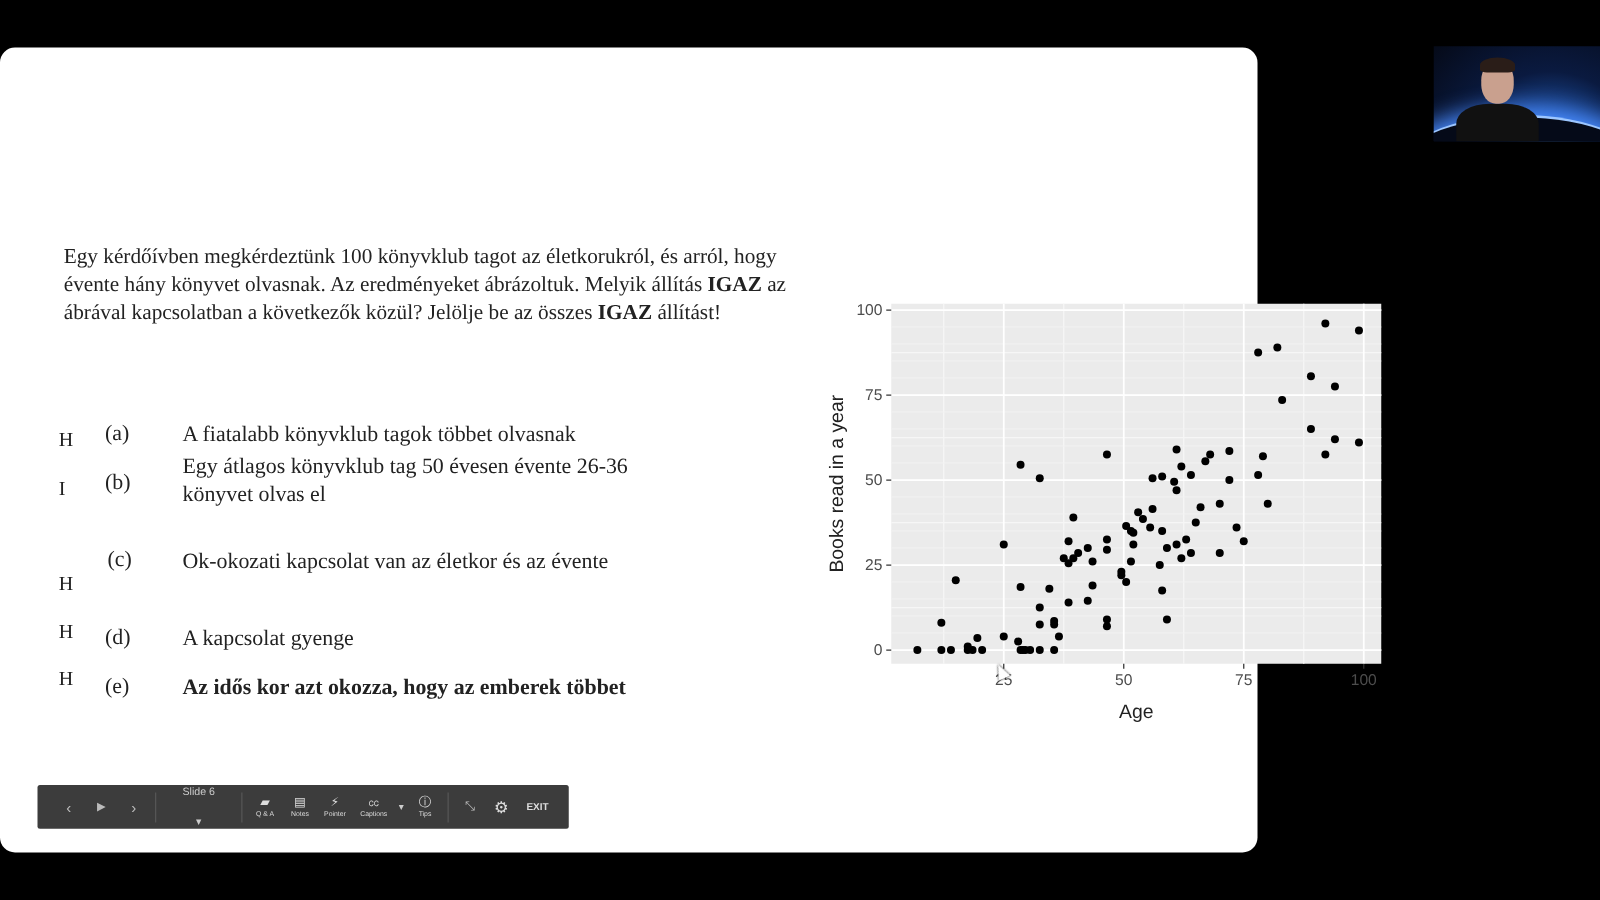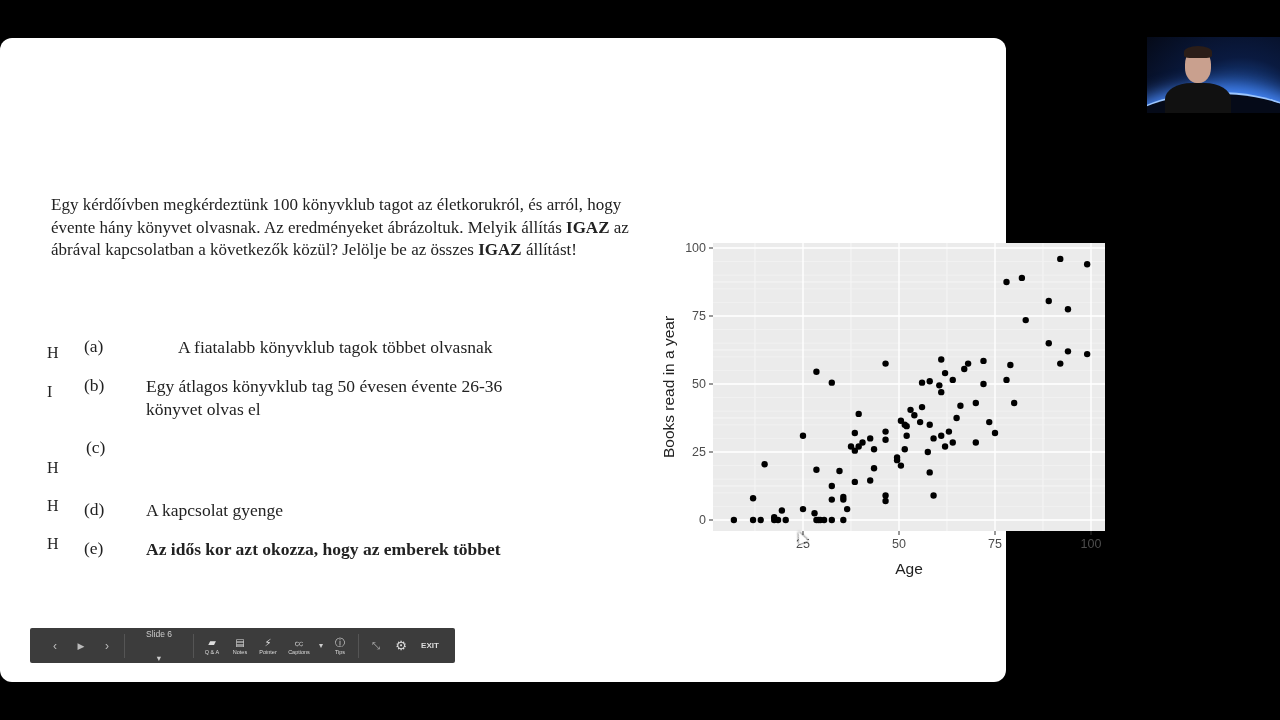--- a/index.html
+++ b/index.html
@@ -31,38 +31,39 @@
 </head>
 <body>
 
 <div class="slide">
 
   <p class="question"><span>Egy kérdőívben megkérdeztünk 100 könyvklub tagot az életkorukról, és arról, hogy évente hány könyvet olvasnak. Az eredményeket ábrázoltuk. Melyik állítás </span><b>IGAZ</b><span> az ábrával kapcsolatban a következők közül? Jelölje be az összes </span><b>IGAZ</b><span> állítást!</span></p>
 
   <div>
     <span class="mark" style="left:47px; top:306px;">H</span>
     <span class="letter" style="left:84px; top:298px;">(a)</span>
-    <div class="opt" style="left:146px; top:298px;margin-left:32px;">
+    <div class="opt" style="left:146px; top:298px;">
       <div>A fiatalabb könyvklub tagok többet olvasnak</div>
     </div>
   </div>
 
   <div>
     <span class="mark" style="left:47px; top:345px;">I</span>
     <span class="letter" style="left:84px; top:337px;">(b)</span>
-    <div class="opt" style="left:146px; top:337px;">
+    <div class="opt" style="left:146px; top:323px;">
       <div>Egy átlagos könyvklub tag 50 évesen évente 26-36</div>
       <div>könyvet olvas el</div>
     </div>
   </div>
 
   <div>
     <span class="mark" style="left:47px; top:421px;">H</span>
     <span class="letter" style="left:86px; top:399px;">(c)</span>
     <div class="opt" style="left:146px; top:399px;">
+      <div>Ok-okozati kapcsolat van az életkor és az évente</div>
     </div>
   </div>
 
   <div>
     <span class="mark" style="left:47px; top:459px;">H</span>
     <span class="letter" style="left:84px; top:461px;">(d)</span>
     <div class="opt" style="left:146px; top:461px;">
       <div>A kapcsolat gyenge</div>
     </div>
   </div>

